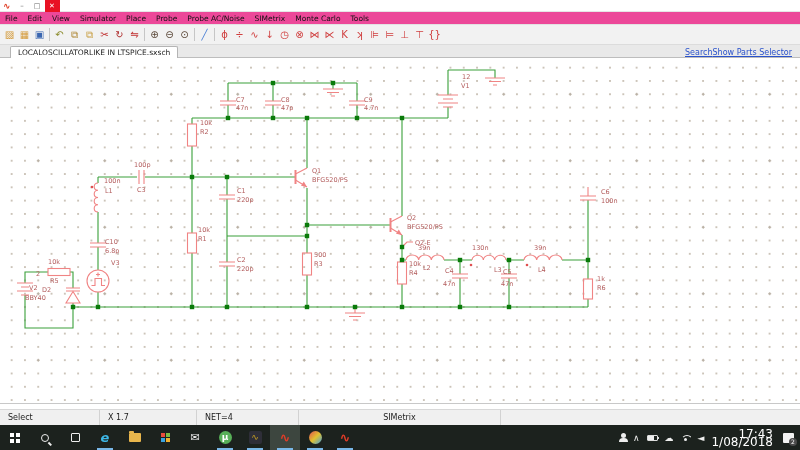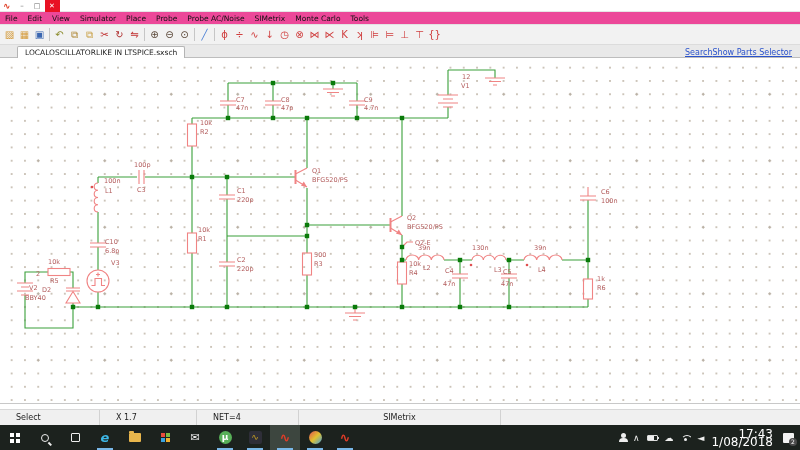--- a/index.html
+++ b/index.html
@@ -17,37 +17,37 @@
   .menubar { height:13px; background:#ec4899; display:flex; align-items:center; font-size:7.5px; color:#111; border-bottom:1px solid #e2e2e2; }
   .menu-item { padding:0 5px; cursor:default; }
 
   
   .toolbar { height:20px; background:#f2f2f2; display:flex; align-items:center; padding-left:2px; border-bottom:1px solid #dcdcdc; }
   .tool-btn { width:15px; height:16px; display:flex; align-items:center; justify-content:center; font-size:10px; line-height:15px; }
   .tool-sep { width:1px; height:13px; background:#c6c6c6; margin:0 2px; }
 
   
   .tabrow { height:13px; background:#e9e9e9; border-bottom:1px solid #bdbdbd; display:flex; align-items:flex-end; }
-  .tab { background:#fff; border:1px solid #b4b4b4; border-bottom:none; border-radius:2px 2px 0 0; height:12px; margin-left:17px; padding:0 7px; font-size:7.5px; color:#222; display:flex; align-items:center; position:relative; top:1px; }
+  .tab { background:#fff; border:1px solid #b4b4b4; border-bottom:none; border-radius:2px 2px 0 0; height:12px; margin-left:10px; padding:0 7px; font-size:7.5px; color:#222; display:flex; align-items:center; position:relative; top:1px; }
   .tab-links { margin-left:auto; display:flex; gap:0; padding-right:8px; font-size:8px; }
   .tab-links span { color:#2a52cc; text-decoration:underline; cursor:pointer; }
 
   
   .canvas { height:345px; background:#fff; position:relative;
     background-image:
       radial-gradient(#b9b0a4 1px, transparent 1.2px),
       radial-gradient(#ccc4b9 0.7px, transparent 0.9px);
     background-size:66.5px 66.5px, 13.3px 13.3px;
     background-position:5px 3px, 5px 3px; }
   .canvas svg { position:absolute; left:0; top:0; }
 
   
   .status-field { height:7px; background:#fff; border-top:1px solid #c8c8c8; border-bottom:1px solid #d8d8d8; }
   .statusbar { height:15px; background:#f0f0f0; display:flex; font-size:8px; color:#222; align-items:stretch; }
-  .status-sec { border-right:1px solid #d2d2d2; display:flex; align-items:center; padding-left:16px; }
+  .status-sec { border-right:1px solid #d2d2d2; display:flex; align-items:center; padding-left:8px; }
   .status-sec.center { justify-content:center; padding-left:0; }
 
   
   .taskbar { height:25px; background:#1c221e; display:flex; align-items:center; color:#fff; }
   .tb-item { width:30px; height:25px; display:flex; align-items:center; justify-content:center; position:relative; }
   .tb-item.active { background:#3d463f; }
   .tb-underline { position:absolute; bottom:0; left:7px; width:16px; height:2px; background:#79b8e8; }
   .ticon { display:inline-block; }
   .start { width:4px; height:4px; background:#fff; box-shadow:6px 0 0 #fff, 0 6px 0 #fff, 6px 6px 0 #fff; margin:0 6px 6px 0; }
   .search { width:8px; height:8px; border:1.5px solid #eee; border-radius:50%; position:relative; }

